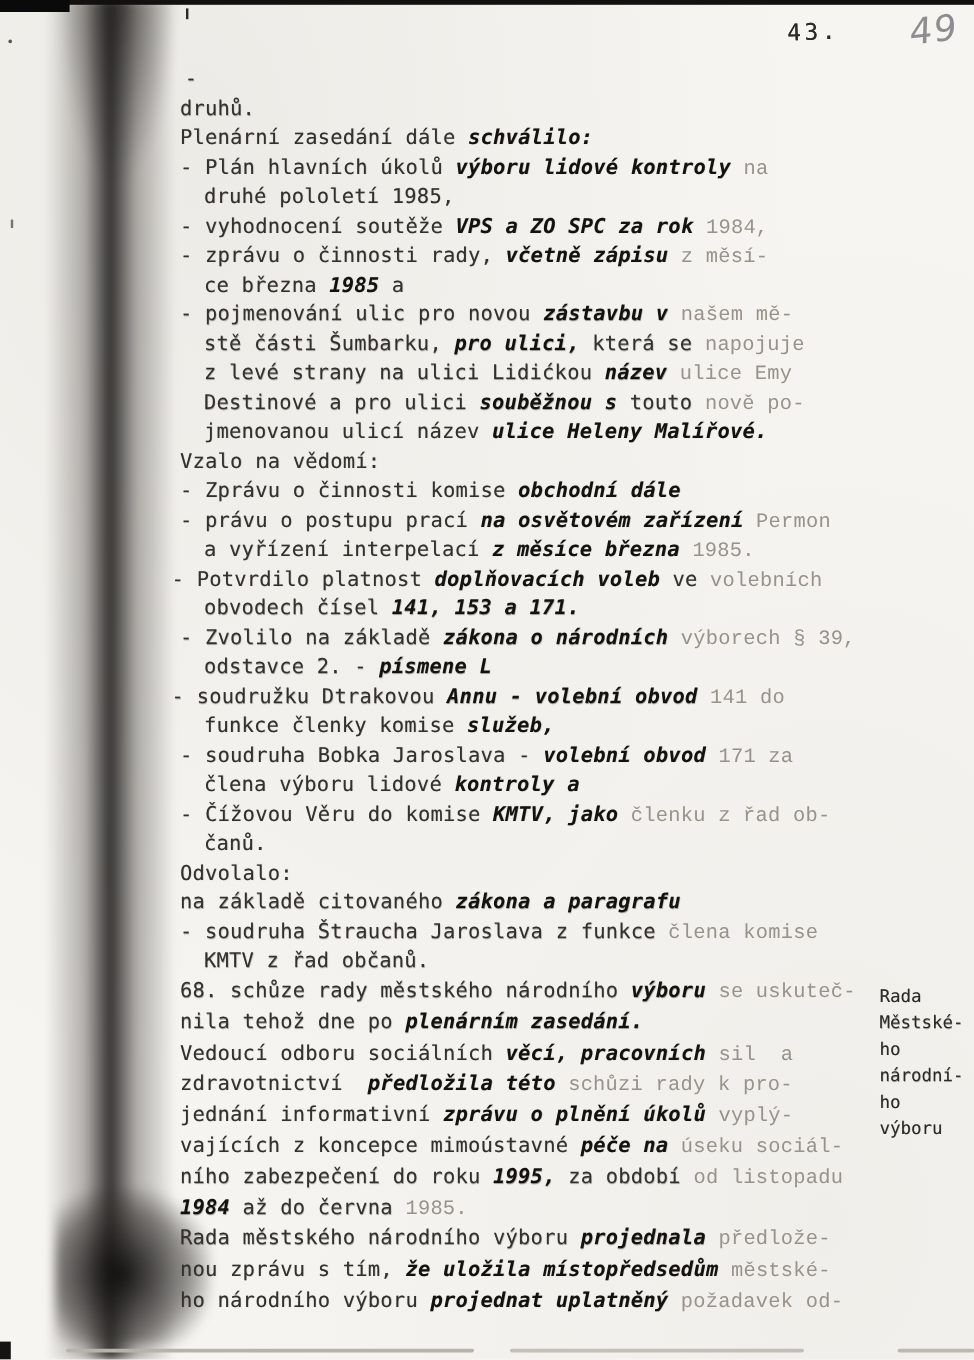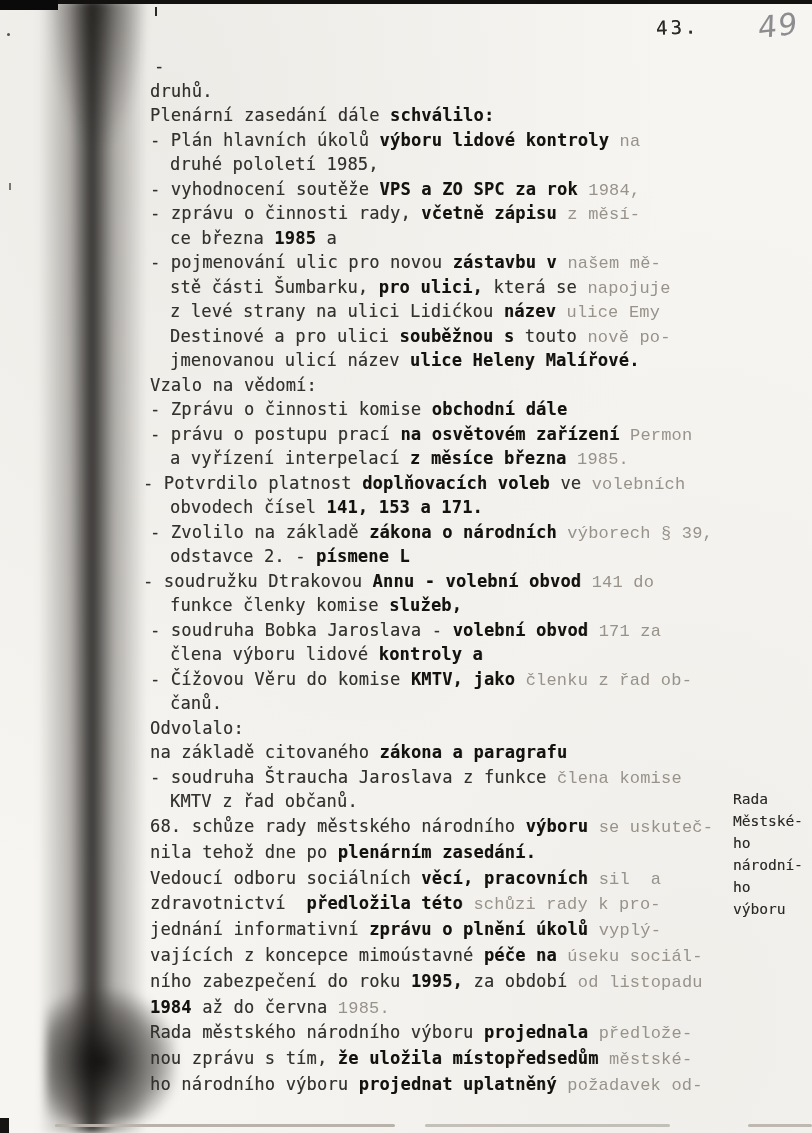--- a/index.html
+++ b/index.html
@@ -79,26 +79,26 @@
     letter-spacing: 0.2px;
     white-space: pre;
   }
   .block-1 { top: 56px; }
   .block-2 { top: 816px; }
   .block-1 .line { height: 24.5px; }
   .block-2 .line { height: 25.8px; }
   .line { text-shadow: 0.3px 0.3px 0.6px rgba(55,52,48,0.45); }
   .line.outdent { margin-left: -7px; }
   .seg-n { color: #33312e; }
-  .seg-b { color: #14120f; font-weight: 700; }
+  .seg-b { color: #14120f; font-weight: 700; font-style: italic; }
   .seg-f { color: #97928a; text-shadow: none; font-family: Liberation Mono, monospace; }
 
   
   .margin-note {
-    position: absolute; left: 733px; top: 788px;
+    position: absolute; left: 733px; top: 820px;
     font-size: 14.5px; color: #2b2926;
     line-height: 22px; white-space: pre;
     text-shadow: 0.3px 0.3px 0.5px rgba(55,52,48,0.4);
   }
 </style>
 </head>
 <body>
 
 <div class="page">
 

